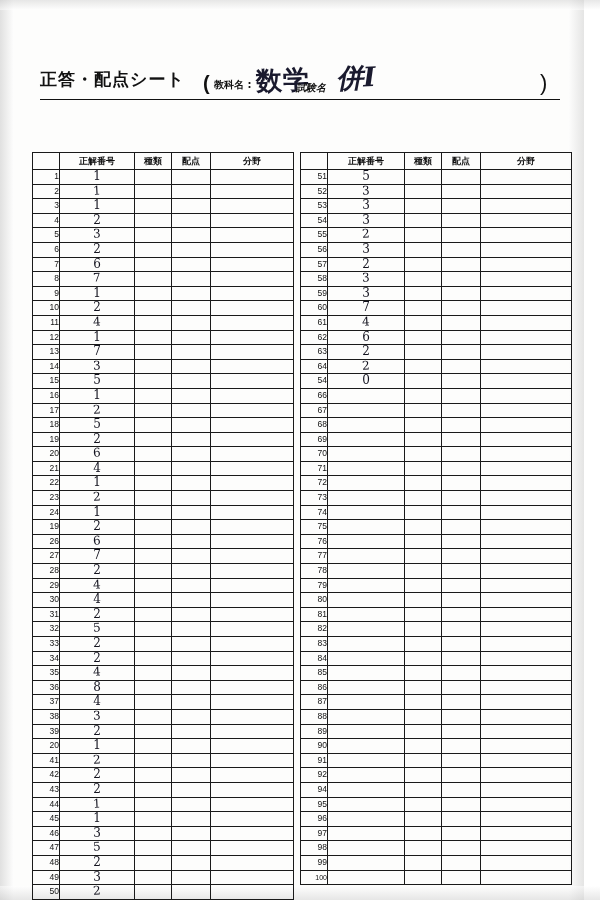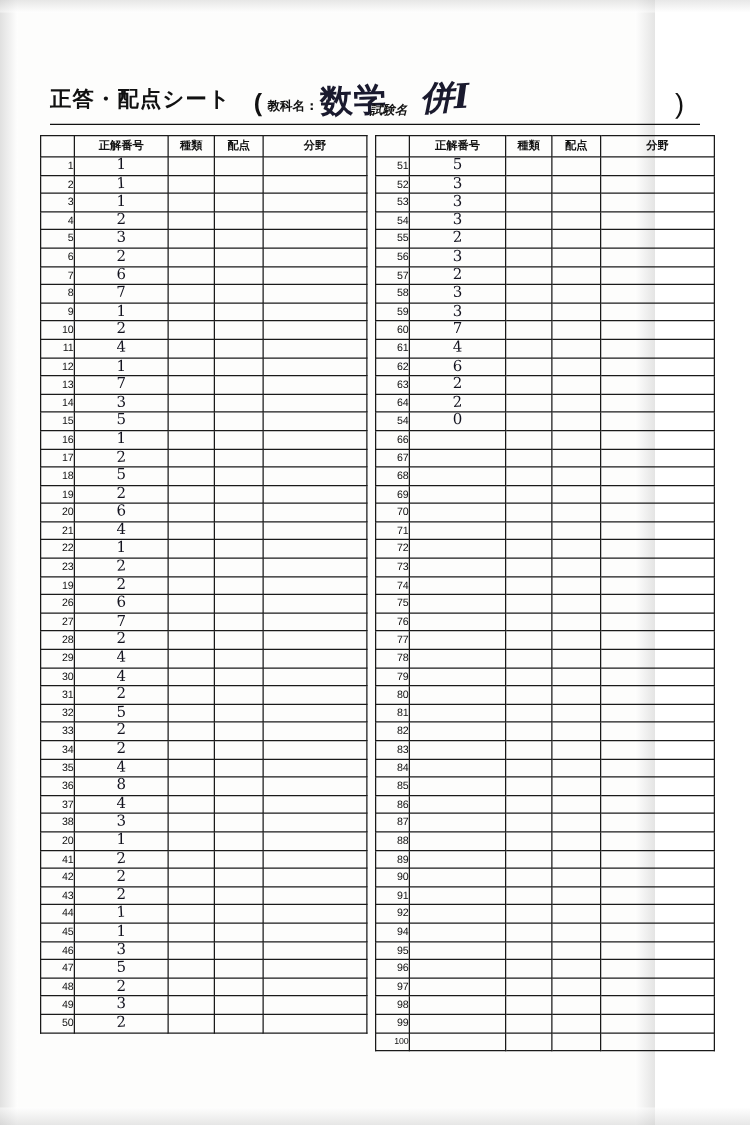--- a/index.html
+++ b/index.html
@@ -6,21 +6,21 @@
   body{
     width:600px;height:900px;
     background:#ffffff;
     font-family:"Liberation Sans","DejaVu Sans",sans-serif;
     color:#111;
     overflow:hidden;
   }
   
   .page{
     position:relative;
-    width:524px;height:900px;
+    width:584px;height:900px;
     background:#fdfdfc;
     box-sizing:border-box;
   }
   .scan-edge-left{position:absolute;left:0;top:0;width:14px;height:900px;
     background:linear-gradient(to right,#c9c9c9,#ffffff);opacity:.55;}
   .scan-edge-right{position:absolute;right:0;top:0;width:16px;height:900px;
     background:linear-gradient(to left,#cccccc,#ffffff);opacity:.5;}
   .scan-edge-top{position:absolute;left:0;top:0;width:600px;height:10px;
     background:linear-gradient(to bottom,#d0d0d0,#ffffff);opacity:.5;}
   .scan-edge-bottom{position:absolute;left:0;bottom:0;width:600px;height:14px;
@@ -67,20 +67,21 @@
 
   
   .tables{
     position:absolute;left:0;top:108px;width:600px;
   }
   table.sheet{
     border-collapse:collapse;
     table-layout:fixed;
     font-size:8px;
     position:absolute;
+    margin-top:44px;
   }
   table.sheet.left{left:32px;width:258px;}
   table.sheet.right{left:300px;width:268px;}
   table.sheet th,table.sheet td{
     border:1px solid #1a1a1a;
     padding:0;
     height:13.6px;
     line-height:13.6px;
   }
   table.sheet th{
@@ -345,20 +346,29 @@
           <tr>
             <td class="col-no">23</td>
             <td class="col-ans">
               <span class="ans-hand slant">2</span>
             </td>
             <td class="col-type"></td>
             <td class="col-pt"></td>
             <td class="col-field"></td>
           </tr>
           <tr>
+            <td class="col-no">24</td>
+            <td class="col-ans">
+              <span class="ans-hand">1</span>
+            </td>
+            <td class="col-type"></td>
+            <td class="col-pt"></td>
+            <td class="col-field"></td>
+          </tr>
+          <tr>
             <td class="col-no">19</td>
             <td class="col-ans">
               <span class="ans-hand">2</span>
             </td>
             <td class="col-type"></td>
             <td class="col-pt"></td>
             <td class="col-field"></td>
           </tr>
           <tr>
             <td class="col-no">26</td>
@@ -465,20 +475,29 @@
               <span class="ans-hand">4</span>
             </td>
             <td class="col-type"></td>
             <td class="col-pt"></td>
             <td class="col-field"></td>
           </tr>
           <tr>
             <td class="col-no">38</td>
             <td class="col-ans">
               <span class="ans-hand slant">3</span>
+            </td>
+            <td class="col-type"></td>
+            <td class="col-pt"></td>
+            <td class="col-field"></td>
+          </tr>
+          <tr>
+            <td class="col-no">39</td>
+            <td class="col-ans">
+              <span class="ans-hand">2</span>
             </td>
             <td class="col-type"></td>
             <td class="col-pt"></td>
             <td class="col-field"></td>
           </tr>
           <tr>
             <td class="col-no">20</td>
             <td class="col-ans">
               <span class="ans-hand">1</span>
             </td>

